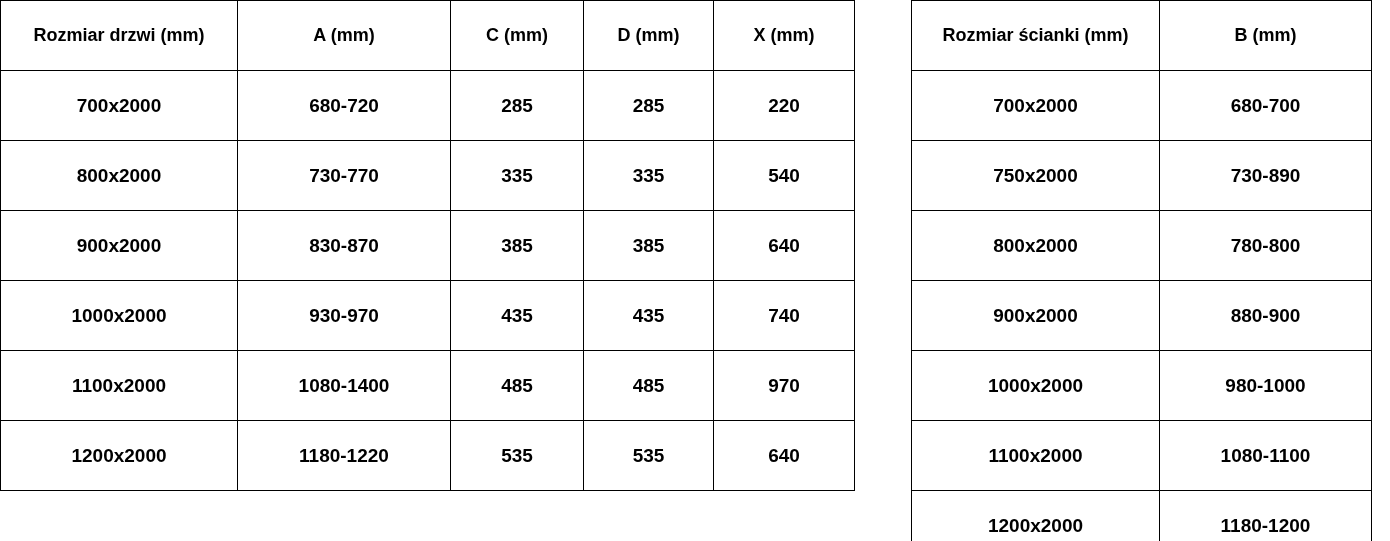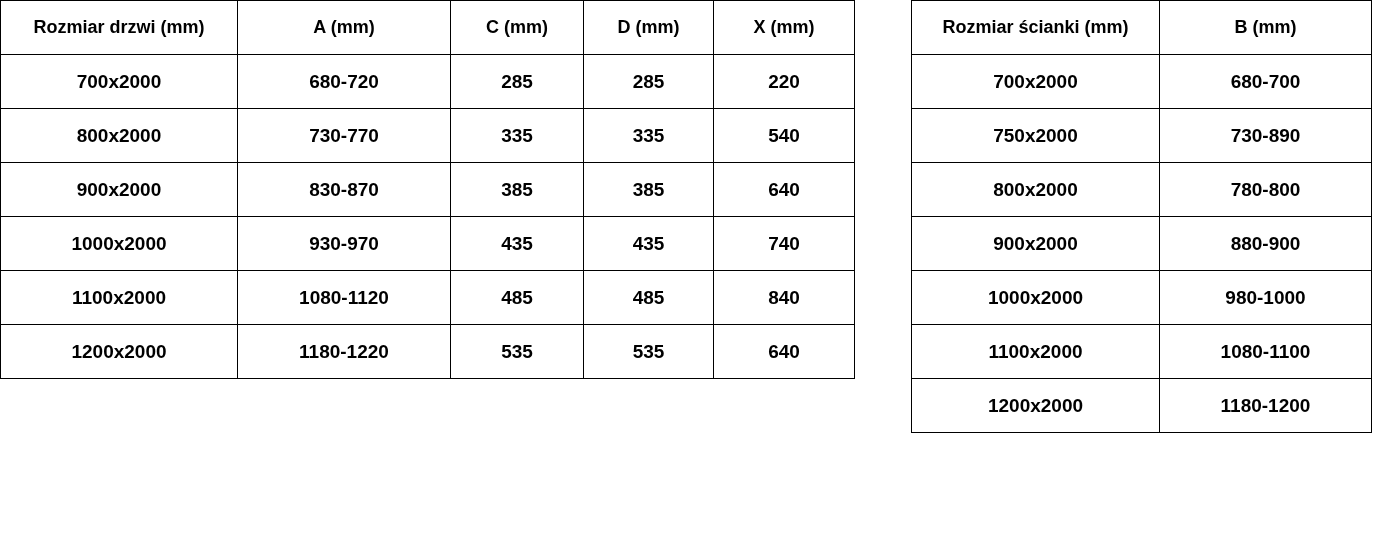--- a/index.html
+++ b/index.html
@@ -24,21 +24,21 @@
 
   table.spec {
     border-collapse: collapse;
     table-layout: fixed;
   }
   table.spec td, table.spec th {
     border: 1px solid #000000;
     text-align: center;
     vertical-align: middle;
     font-size: 19px;
-    padding: 0;
+    padding: 8px;
     height: 53px;
     line-height: 53px;
     white-space: nowrap;
   }
   table.spec th {
     font-weight: bold;
     font-size: 18px;
   }
   table.spec td {
     font-weight: bold;
@@ -101,24 +101,24 @@
       </tr>
       <tr>
         <td>1000x2000</td>
         <td>930-970</td>
         <td>435</td>
         <td>435</td>
         <td>740</td>
       </tr>
       <tr>
         <td>1100x2000</td>
-        <td>1080-1120</td>
+        <td>1080-1400</td>
         <td>485</td>
         <td>485</td>
-        <td>840</td>
+        <td>970</td>
       </tr>
       <tr>
         <td>1200x2000</td>
         <td>1180-1220</td>
         <td>535</td>
         <td>535</td>
         <td>640</td>
       </tr>
     </tbody>
   </table>

